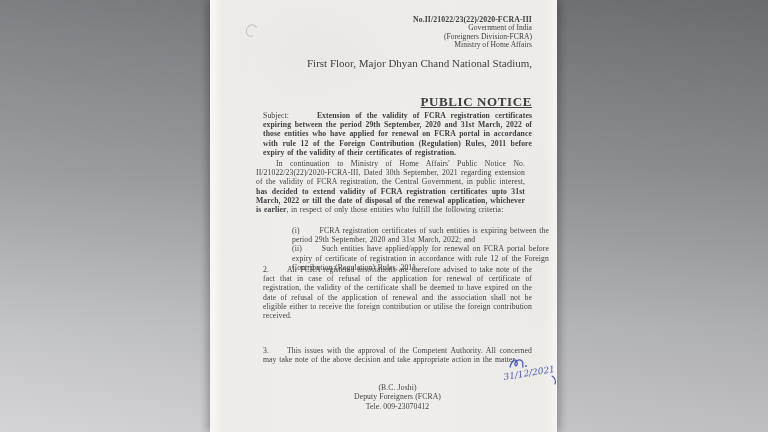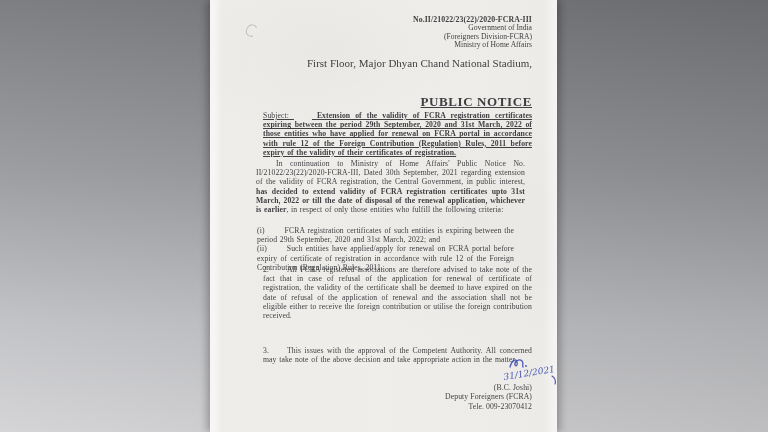--- a/index.html
+++ b/index.html
@@ -31,31 +31,31 @@
   .org   { top:24px; left:53px; width:269px; font-size:7.6px; line-height:8.6px; }
   .addr  { top:59px; left:53px; width:269px; font-size:11px; line-height:8.7px; }
   .title {
     top:94px; left:53px; width:269px; font-size:13px; font-weight:bold;
     letter-spacing:0.6px; text-decoration:underline;
   }
 
   .bodytxt { font-size:7.7px; line-height:9.2px; letter-spacing:0.1px; word-spacing:0.6px; text-align:justify; }
   .b { font-weight:bold; }
 
-  .subject { top:111px; left:53px; width:269px;text-decoration:underline; }
+  .subject { top:111px; left:53px; width:269px; }
   .para1   { top:159px; left:46px; width:269px; text-indent:20px; }
-  .criteria{ top:226px; left:47px; width:257px; }
+  .criteria{ top:226px; left:82px; width:257px; }
   .tab  { display:inline-block; width:20px; }
   .tab2 { display:inline-block; width:18px; }
   .para2   { top:265px; left:53px; width:269px; }
   .para3   { top:346px; left:53px; width:269px; }
 
   .signature-svg { position:absolute; left:286px; top:352px; width:66px; height:38px; overflow:visible; }
 
-  .signoff { top:383px; left:53px; width:269px; font-size:7.7px; line-height:9.4px; letter-spacing:0.1px; }
+  .signoff { top:383px; left:53px; width:269px; font-size:7.7px; line-height:9.4px; letter-spacing:0.1px;text-align:center; }
 
   
   .artifact {
     position:absolute; left:36px; top:24px; width:9px; height:11px;
     border:1px solid rgba(110,110,110,0.35); border-right-color:transparent;
     border-radius:50%; transform:rotate(25deg);
   }
 </style>
 </head>
 <body>

